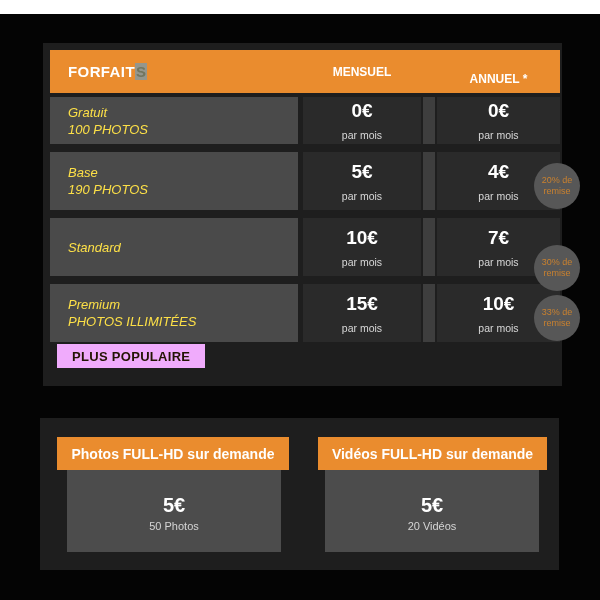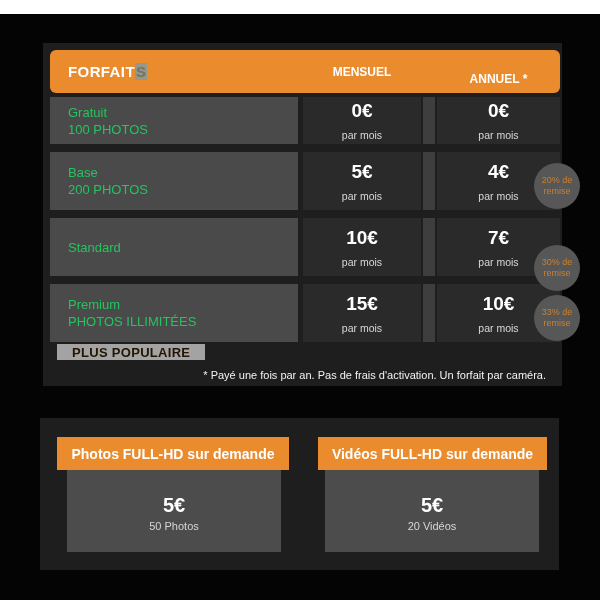--- a/index.html
+++ b/index.html
@@ -23,21 +23,20 @@
   
   .pricing-panel {
     position: absolute; left: 43px; top: 43px;
     width: 519px; height: 343px;
     background: #1e1e1e;
   }
 
   .grid-cols {
     display: grid;
     grid-template-columns: 248px 5px 118px 2px 12px 2px 123px;
-    border-radius: 6px;
   }
 
   .pricing-header {
     position: absolute; left: 7px; top: 7px;
     width: 510px; height: 43px;
     background: #ea8c2e;
     align-items: center;
   }
   .hdr-plans {
     grid-column: 1;
@@ -59,21 +58,21 @@
   }
   .plan-row { margin-bottom: 8px; }
   .r1 .cell { height: 47px; }
   .r2 .cell, .r3 .cell, .r4 .cell { height: 58px; }
 
   .cell-label {
     grid-column: 1;
     background: #4a4a4a;
     display: flex; flex-direction: column; justify-content: center;
     padding-left: 18px;
-    color: #22c55e; font-size: 13px; line-height: 17px;
+    color: #fde047; font-size: 13px; line-height: 17px; font-style: italic;
   }
   .cell-price {
     background: #2a2a2a;
     display: flex; flex-direction: column; justify-content: center; align-items: center;
   }
   .cell-monthly { grid-column: 3; }
   .cell-strip   { grid-column: 5; background: #3e3e3e; }
   .cell-annual  { grid-column: 7; }
 
   .price-value { color: #fff; font-weight: bold; font-size: 19px; line-height: 21px; }
@@ -87,22 +86,22 @@
     background: #575757;
     display: flex; flex-direction: column; justify-content: center; align-items: center;
     color: #c9812f; font-size: 9px; line-height: 11px; text-align: center;
   }
   .badge-1 { top: 120px; }
   .badge-2 { top: 202px; }
   .badge-3 { top: 252px; }
 
   .popular-badge {
     position: absolute; left: 14px; top: 301px;
-    height: 16px; padding: 0 15px;
-    background: #a3a3a3;
+    height: 24px; padding: 0 15px;
+    background: #f0abfc;
     display: flex; align-items: center;
     color: #231403; font-weight: bold; font-size: 13px; letter-spacing: .3px;
   }
 
   .footnote {
     position: absolute; right: 16px; top: 326px;
     color: #f2f2f2; font-size: 11px;
   }
 
   
@@ -159,21 +158,21 @@
         <div class="cell cell-strip"></div>
         <div class="cell cell-price cell-annual">
           <span class="price-value">0€</span>
           <span class="price-period">par mois</span>
         </div>
       </div>
 
       <div class="plan-row r2 grid-cols">
         <div class="cell cell-label">
           <span>Base</span>
-          <span>200 PHOTOS</span>
+          <span>190 PHOTOS</span>
         </div>
         <div class="cell cell-price cell-monthly">
           <span class="price-value">5€</span>
           <span class="price-period">par mois</span>
         </div>
         <div class="cell cell-strip"></div>
         <div class="cell cell-price cell-annual">
           <span class="price-value">4€</span>
           <span class="price-period">par mois</span>
         </div>
@@ -220,21 +219,20 @@
       <span>30% de</span>
       <span>remise</span>
     </div>
     <div class="discount-badge badge-3">
       <span>33% de</span>
       <span>remise</span>
     </div>
 
     <div class="popular-badge">PLUS POPULAIRE</div>
 
-    <div class="footnote">* Payé une fois par an. Pas de frais d'activation. Un forfait par caméra.</div>
   </div>
 
   <div class="addons-panel">
 
     <div class="addon-title-bar bar-photos">Photos FULL-HD sur demande</div>
     <div class="addon-body body-photos">
       <span class="addon-price">5€</span>
       <span class="addon-unit">50 Photos</span>
     </div>
 

